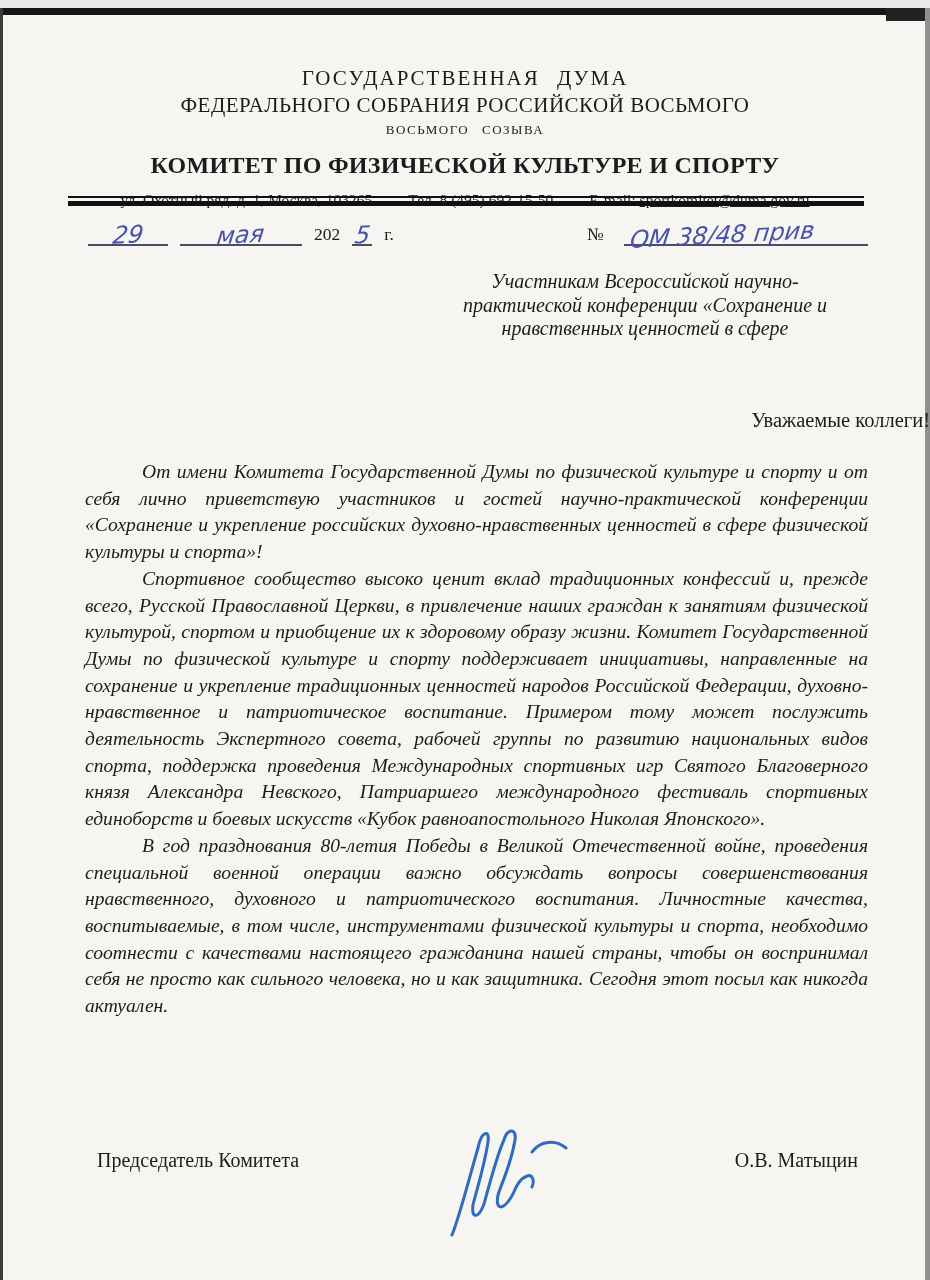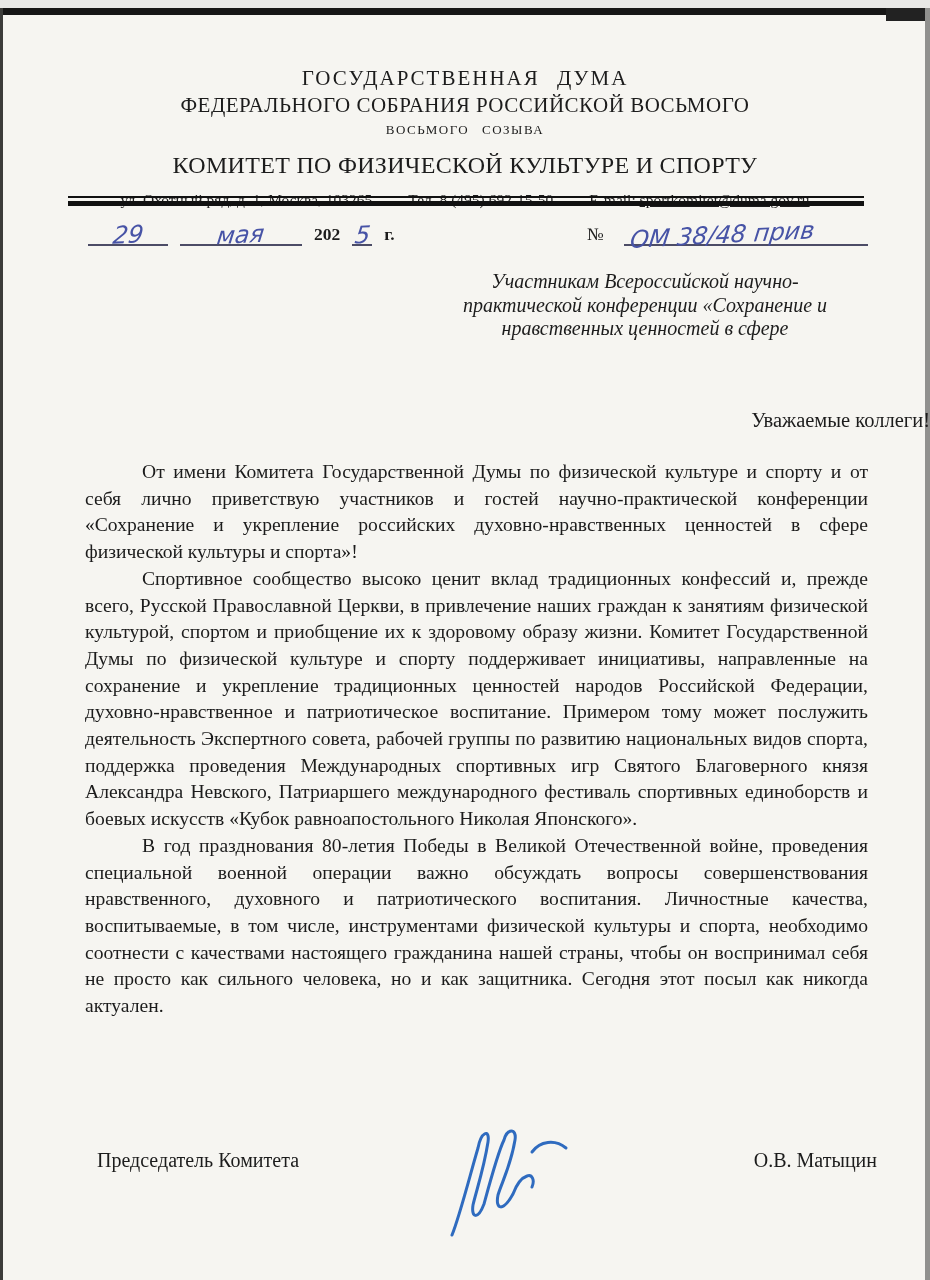--- a/index.html
+++ b/index.html
@@ -13,55 +13,55 @@
   .edge-top-right{position:absolute;top:0;right:0;width:44px;height:13px;background:#222;}
   .edge-left{position:absolute;top:0;left:0;width:3px;height:100%;background:#3c3c3a;}
   .edge-right{position:absolute;top:0;right:0;width:5px;height:100%;background:#90908e;}
   .edge-bottom{position:absolute;bottom:0;left:0;width:100%;height:8px;background:#c9c9c5;}
 
   
   .letterhead{position:absolute;top:58px;left:0;width:100%;text-align:center;}
   .org1{font-size:21px;letter-spacing:2px;word-spacing:10px;}
   .org2{font-size:21px;letter-spacing:0.5px;margin-top:2px;}
   .org3{font-size:13px;letter-spacing:1.5px;word-spacing:8px;margin-top:4px;text-align:center;}
-  .committee{font-size:24px;font-weight:normal;letter-spacing:0.3px;margin-top:14px;}
+  .committee{font-size:24px;font-weight:bold;letter-spacing:0.3px;margin-top:14px;}
   .contact{margin-top:12px;font-size:15.5px;display:flex;justify-content:center;gap:36px;align-items:baseline;}
   .email-addr{text-decoration:underline;}
   .rule{position:absolute;left:68px;right:66px;top:188px;}
   .rule .thin{height:2px;background:#111;}
   .rule .thick{height:5px;background:#111;margin-top:3px;}
 
   
   .dateline{position:absolute;top:206px;left:88px;right:62px;display:flex;justify-content:space-between;align-items:flex-end;font-size:17.5px;}
   .dgroup{display:flex;align-items:flex-end;gap:12px;}
   .u{display:inline-flex;align-items:flex-end;justify-content:center;border-bottom:2px solid #4c4c66;height:30px;}
   .u.w-day{width:80px;}
   .u.w-month{width:122px;}
   .u.w-year{width:20px;}
   .u.w-num{width:238px;justify-content:flex-start;padding-left:6px;}
   .hw{
     font-family:"DejaVu Sans", sans-serif; font-style:italic;
     color:var(--ink-hw,#4753a6); font-size:24px; line-height:1;
     display:inline-block; transform:rotate(-3deg) skewX(-10deg);
     white-space:nowrap; position:relative; top:3px;
   }
-  .printed{position:relative;top:-1px;font-weight:bold;}
+  .printed{position:relative;top:-1px;}
   .num-label{margin-right:8px;position:relative;top:-1px;}
 
   
   .addressee{position:absolute;top:262px;left:410px;width:470px;text-align:center;font-size:20px;line-height:23.5px;font-style:italic;}
 
   .salutation{position:absolute;top:401px;left:0;width:100%;text-align:right;font-size:20.5px;font-weight:normal;}
 
   
-  .body-text{position:absolute;top:451px;left:85px;width:783px;font-size:19.6px;line-height:26.7px;text-align:justify;}
+  .body-text{position:absolute;top:451px;left:85px;width:783px;font-size:19.6px;line-height:26.7px;text-align:justify;font-style:italic;}
   .body-text p{margin:0;text-indent:57px;}
 
   
-  .sign-row{position:absolute;top:1141px;left:97px;right:53px;display:flex;justify-content:space-between;font-size:20px;}
+  .sign-row{position:absolute;top:1141px;left:97px;right:72px;display:flex;justify-content:space-between;font-size:20px;}
   .sig-svg{position:absolute;left:420px;top:1112px;overflow:visible;}
   .sig-svg path{stroke:var(--ink-sig,#2f6bbf);stroke-width:3;fill:none;stroke-linecap:round;stroke-linejoin:round;}
 </style>
 </head>
 <body>
 
 <div class="page">
 
   <div class="edge-top"></div>
   <div class="edge-top-right"></div>

